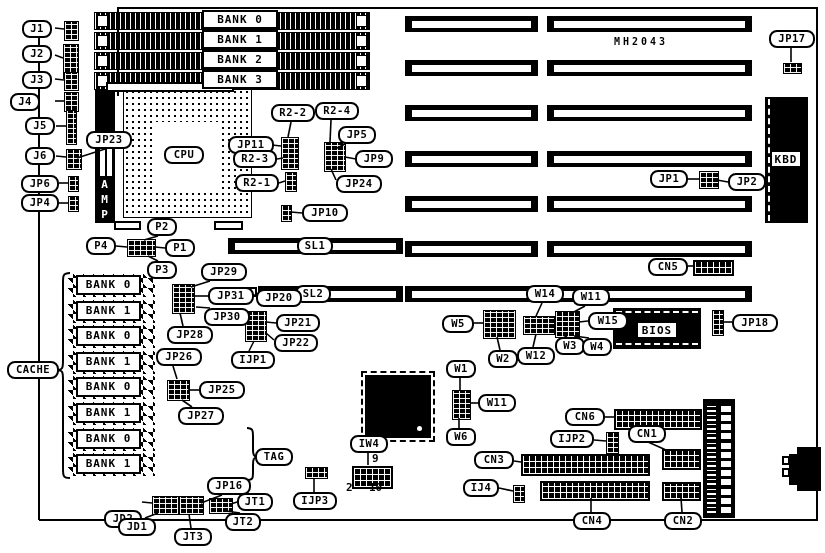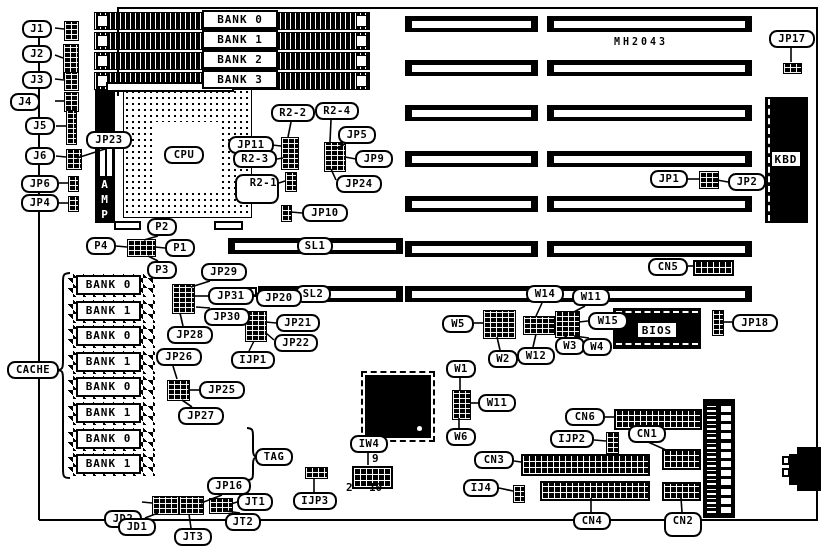--- a/index.html
+++ b/index.html
@@ -187,21 +187,21 @@
     <div class="callout" style="left: 21px; top: 175px; width: 38px; height: 18px;">JP6</div>
     <div class="callout" style="left: 21px; top: 194px; width: 38px; height: 18px;">JP4</div>
     <div class="callout" style="left: 86px; top: 131px; width: 46px; height: 18px;">JP23</div>
     <div class="callout" style="left: 769px; top: 30px; width: 46px; height: 18px;">JP17</div>
     <div class="callout" style="left: 271px; top: 104px; width: 44px; height: 18px;">R2-2</div>
     <div class="callout" style="left: 315px; top: 102px; width: 44px; height: 18px;">R2-4</div>
     <div class="callout" style="left: 338px; top: 126px; width: 38px; height: 18px;">JP5</div>
     <div class="callout" style="left: 228px; top: 136px; width: 46px; height: 18px;">JP11</div>
     <div class="callout" style="left: 233px; top: 150px; width: 44px; height: 18px;">R2-3</div>
     <div class="callout" style="left: 355px; top: 150px; width: 38px; height: 18px;">JP9</div>
-    <div class="callout" style="left: 235px; top: 174px; width: 44px; height: 30px; text-align: right;">R2-1</div>
+    <div class="callout" style="left: 235px; top: 174px; width: 44px; height: 18px;">R2-1</div>
     <div class="callout" style="left: 336px; top: 175px; width: 46px; height: 18px;">JP24</div>
     <div class="callout" style="left: 302px; top: 204px; width: 46px; height: 18px;">JP10</div>
     <div class="callout" style="left: 650px; top: 170px; width: 38px; height: 18px;">JP1</div>
     <div class="callout" style="left: 728px; top: 173px; width: 38px; height: 18px;">JP2</div>
     <div class="callout" style="left: 147px; top: 218px; width: 30px; height: 18px;">P2</div>
     <div class="callout" style="left: 86px; top: 237px; width: 30px; height: 18px;">P4</div>
     <div class="callout" style="left: 165px; top: 239px; width: 30px; height: 18px;">P1</div>
     <div class="callout" style="left: 147px; top: 261px; width: 30px; height: 18px;">P3</div>
     <div class="callout" style="left: 297px; top: 237px; width: 36px; height: 18px;">SL1</div>
     <div class="callout" style="left: 295px; top: 285px; width: 36px; height: 18px;">SL2</div>
@@ -222,30 +222,30 @@
     <div class="callout" style="left: 572px; top: 288px; width: 38px; height: 18px;">W11</div>
     <div class="callout" style="left: 442px; top: 315px; width: 32px; height: 18px;">W5</div>
     <div class="callout" style="left: 588px; top: 312px; width: 40px; height: 18px;">W15</div>
     <div class="callout" style="left: 732px; top: 314px; width: 46px; height: 18px;">JP18</div>
     <div class="callout" style="left: 555px; top: 337px; width: 30px; height: 18px;">W3</div>
     <div class="callout" style="left: 582px; top: 338px; width: 30px; height: 18px;">W4</div>
     <div class="callout" style="left: 488px; top: 350px; width: 30px; height: 18px;">W2</div>
     <div class="callout" style="left: 517px; top: 347px; width: 38px; height: 18px;">W12</div>
     <div class="callout" style="left: 446px; top: 360px; width: 30px; height: 18px;">W1</div>
     <div class="callout" style="left: 478px; top: 394px; width: 38px; height: 18px;">W11</div>
-    <div class="callout" style="left: 446px; top: 428px; width: 30px; height: 18px;">W6</div>
+    <div class="callout" style="left: 446px; top: 428px; width: 30px; height: 18px; border-radius: 7px;">W6</div>
     <div class="callout" style="left: 350px; top: 435px; width: 38px; height: 18px;">IW4</div>
     <div class="callout" style="left: 293px; top: 492px; width: 44px; height: 18px;">IJP3</div>
     <div class="callout" style="left: 565px; top: 408px; width: 40px; height: 18px;">CN6</div>
     <div class="callout" style="left: 550px; top: 430px; width: 44px; height: 18px;">IJP2</div>
     <div class="callout" style="left: 628px; top: 425px; width: 38px; height: 18px;">CN1</div>
     <div class="callout" style="left: 474px; top: 451px; width: 40px; height: 18px;">CN3</div>
     <div class="callout" style="left: 463px; top: 479px; width: 36px; height: 18px;">IJ4</div>
     <div class="callout" style="left: 573px; top: 512px; width: 38px; height: 18px;">CN4</div>
-    <div class="callout" style="left: 664px; top: 512px; width: 38px; height: 25px;">CN2</div>
+    <div class="callout" style="left: 664px; top: 512px; width: 38px; height: 18px;">CN2</div>
     <div class="callout" style="left: 207px; top: 477px; width: 44px; height: 18px;">JP16</div>
     <div class="callout" style="left: 104px; top: 493px; width: 38px; height: 18px; margin-top: 17px;">JD2</div>
     <div class="callout" style="left: 118px; top: 518px; width: 38px; height: 18px;">JD1</div>
     <div class="callout" style="left: 174px; top: 528px; width: 38px; height: 18px;">JT3</div>
     <div class="callout" style="left: 225px; top: 513px; width: 36px; height: 18px;">JT2</div>
     <div class="callout" style="left: 237px; top: 493px; width: 36px; height: 18px;">JT1</div>
     <div class="callout" style="left: 255px; top: 448px; width: 38px; height: 18px;">TAG</div>
     <div class="jblock" style="left: 64px; top: 21px; width: 13px; height: 18px;"></div>
     <div class="jblock" style="left: 63px; top: 44px; width: 14px; height: 33px;"></div>
     <div class="jblock" style="left: 64px; top: 72px; width: 13px; height: 17px;"></div>

